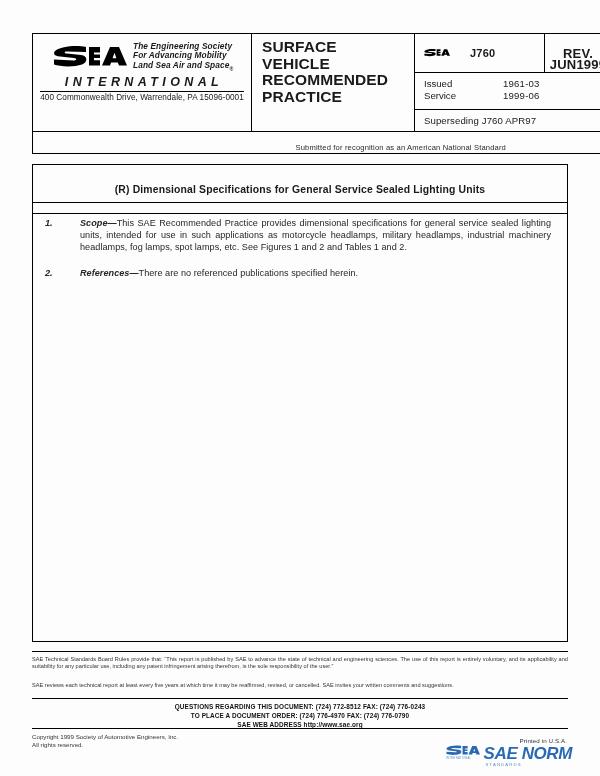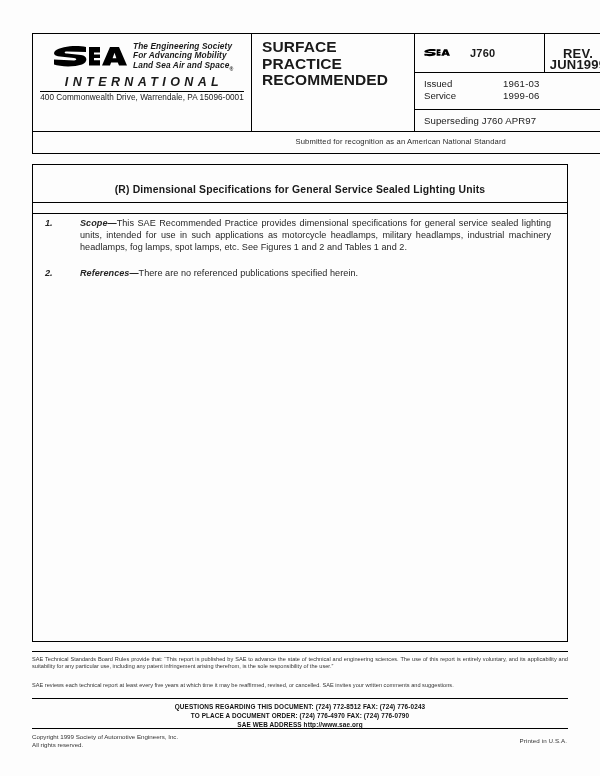--- a/index.html
+++ b/index.html
@@ -158,21 +158,21 @@
   }
 
   .mast-bottom {
     border-top: 1.6px solid #000;
     height: 21px;
     position: relative;
   }
   .submitted {
     position: absolute;
     right: 105px;
-    top: 5px;
+    top: 11px;
     font-size: 7.6px;
     letter-spacing: 0.15px;
     color: #2a2a2a;
     white-space: nowrap;
   }
 
   
   .titlebox {
     position: absolute;
     left: 32px;
@@ -342,22 +342,23 @@
             <span>Land Sea Air and Space</span><span class="reg">®</span>
           </span>
         </div>
         <div class="intl">INTERNATIONAL</div>
         <div class="addr-rule"></div>
         <div class="address">400 Commonwealth Drive, Warrendale, PA 15096-0001</div>
       </div>
 
       <div class="mast-title">
         <div>SURFACE</div>
+        <div>VEHICLE</div>
+        <div>RECOMMENDED</div>
         <div>PRACTICE</div>
-        <div>RECOMMENDED</div>
       </div>
 
       <div class="mast-right">
         <div class="mr-top">
           <div class="mr-doc">
             <span>
               <svg width="26" height="11" viewBox="0 0 74 26">
                 <g fill="#000">
                   <path d="M2,8 C8,3 24,2 33,4 L33,9 L14,8.4 C11,8.3 11,10.3 14,10.6 L28,12
                            C35,12.8 35,19.5 29,21.6 C21,24.3 7,23.8 1,21.6 L1,16.6 L21,17.4
@@ -429,14 +430,34 @@
 
   <div class="foot-rule" id="rule-c"></div>
 
   <div class="copyright">
     <div>Copyright 1999 Society of Automotive Engineers, Inc.</div>
     <div>All rights reserved.</div>
   </div>
 
   <div class="printed">Printed in U.S.A.</div>
 
+  <div class="watermark">
+    <span>
+      <svg width="34" height="20" viewBox="0 0 74 34">
+        <g fill="#1d63b0">
+          <path d="M2,8 C8,3 24,2 33,4 L33,9 L14,8.4 C11,8.3 11,10.3 14,10.6 L28,12
+                   C35,12.8 35,19.5 29,21.6 C21,24.3 7,23.8 1,21.6 L1,16.6 L21,17.4
+                   C24,17.5 24,15.4 21,15.1 L7,13.6 C1,13 0,10.5 2,8 Z"></path>
+          <path d="M36,4 L47,4 L47,9.5 L41,9.5 L41,11.4 L47,11.4 L47,15 L41,15 L41,17.2
+                   L47,17.2 L47,22.6 L36,22.6 Z"></path>
+          <path d="M49,22.6 L57,4 L66,4 L74,22.6 L66,22.6 L64.8,19.4 L58.1,19.4
+                   L57,22.6 Z M59.6,15.3 L63.4,15.3 L61.5,9.8 Z"></path>
+        </g>
+        <text x="0" y="32" font-family="'Liberation Sans', sans-serif" font-size="6" fill="#5a87bd" letter-spacing="0.6">INTERNATIONAL</text>
+      </svg>
+    </span>
+    <span class="wm-sae-box">
+      <span class="wm-text">SAE NORM</span>
+      <span class="wm-sub2">STANDARDS</span>
+    </span>
+  </div>
 
 </div>
 
 </body></html>

